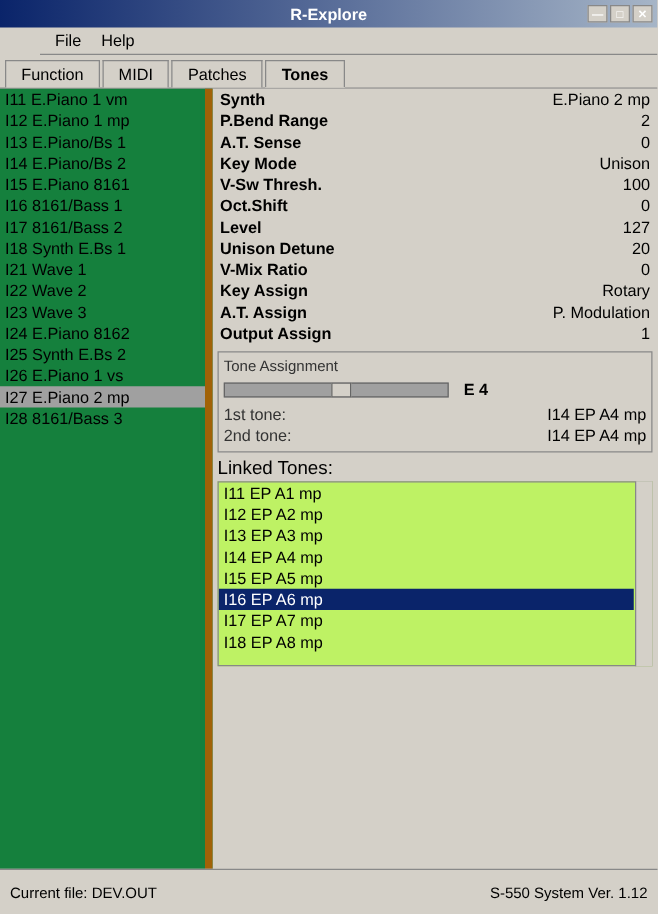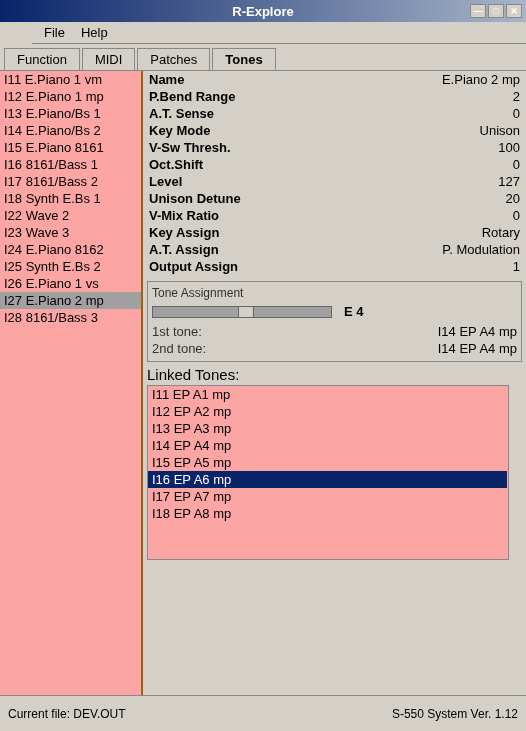--- a/index.html
+++ b/index.html
@@ -80,23 +80,23 @@
       font-weight: bold;
       border-bottom: 1px solid #d4d0c8;
       z-index: 1;
     }
     .main-content {
       display: flex;
       border-top: 1px solid #888;
       height: calc(731px - 22px - 22px - 26px - 22px);
     }
     .left-panel {
-      width: 143px;
-      background: #fca5a5;
-      border-right: 2px solid #a16207;
+      width: 170px;
+      background: #15803d;
+      border-right: 6px solid #a16207;
       overflow-y: auto;
       flex-shrink: 0;
     }
     .list-item {
       padding: 1px 4px;
       font-size: 13px;
       cursor: pointer;
       white-space: nowrap;
     }
     .list-item.selected {
@@ -174,22 +174,22 @@
     .tone-row span:last-child { }
     .linked-tones-section {
       margin: 4px 4px;
     }
     .linked-tones-title {
       font-size: 15px;
       margin-bottom: 2px;
     }
     .linked-list {
       border: 1px solid #888;
-      background: #fca5a5;
-      height: 175px;
+      background: #bef264;
+      height: 148px;
       overflow-y: auto;
       position: relative;
     }
     .linked-item {
       padding: 1px 4px;
       font-size: 13px;
       cursor: pointer;
       white-space: nowrap;
     }
     .linked-item.selected {
@@ -253,35 +253,36 @@
   <div class="left-panel" style="position:relative;">
     <div id="list-container">
         <div class="list-item">I11 E.Piano 1 vm</div>
         <div class="list-item">I12 E.Piano 1 mp</div>
         <div class="list-item">I13 E.Piano/Bs 1</div>
         <div class="list-item">I14 E.Piano/Bs 2</div>
         <div class="list-item">I15 E.Piano 8161</div>
         <div class="list-item">I16 8161/Bass 1</div>
         <div class="list-item">I17 8161/Bass 2</div>
         <div class="list-item">I18 Synth E.Bs 1</div>
+        <div class="list-item">I21 Wave 1</div>
         <div class="list-item">I22 Wave 2</div>
         <div class="list-item">I23 Wave 3</div>
         <div class="list-item">I24 E.Piano 8162</div>
         <div class="list-item">I25 Synth E.Bs 2</div>
         <div class="list-item">I26 E.Piano 1 vs</div>
         <div class="list-item selected">I27 E.Piano 2 mp</div>
         <div class="list-item">I28 8161/Bass 3</div>
       </div>
   </div>
 
   <div class="right-panel">
     <table class="props-table">
       <tbody>
           <tr>
-        <td>Name</td>
+        <td>Synth</td>
         <td>E.Piano 2 mp</td>
       </tr>
       <tr>
         <td>P.Bend Range</td>
         <td>2</td>
       </tr>
       <tr>
         <td>A.T. Sense</td>
         <td>0</td>
       </tr>

